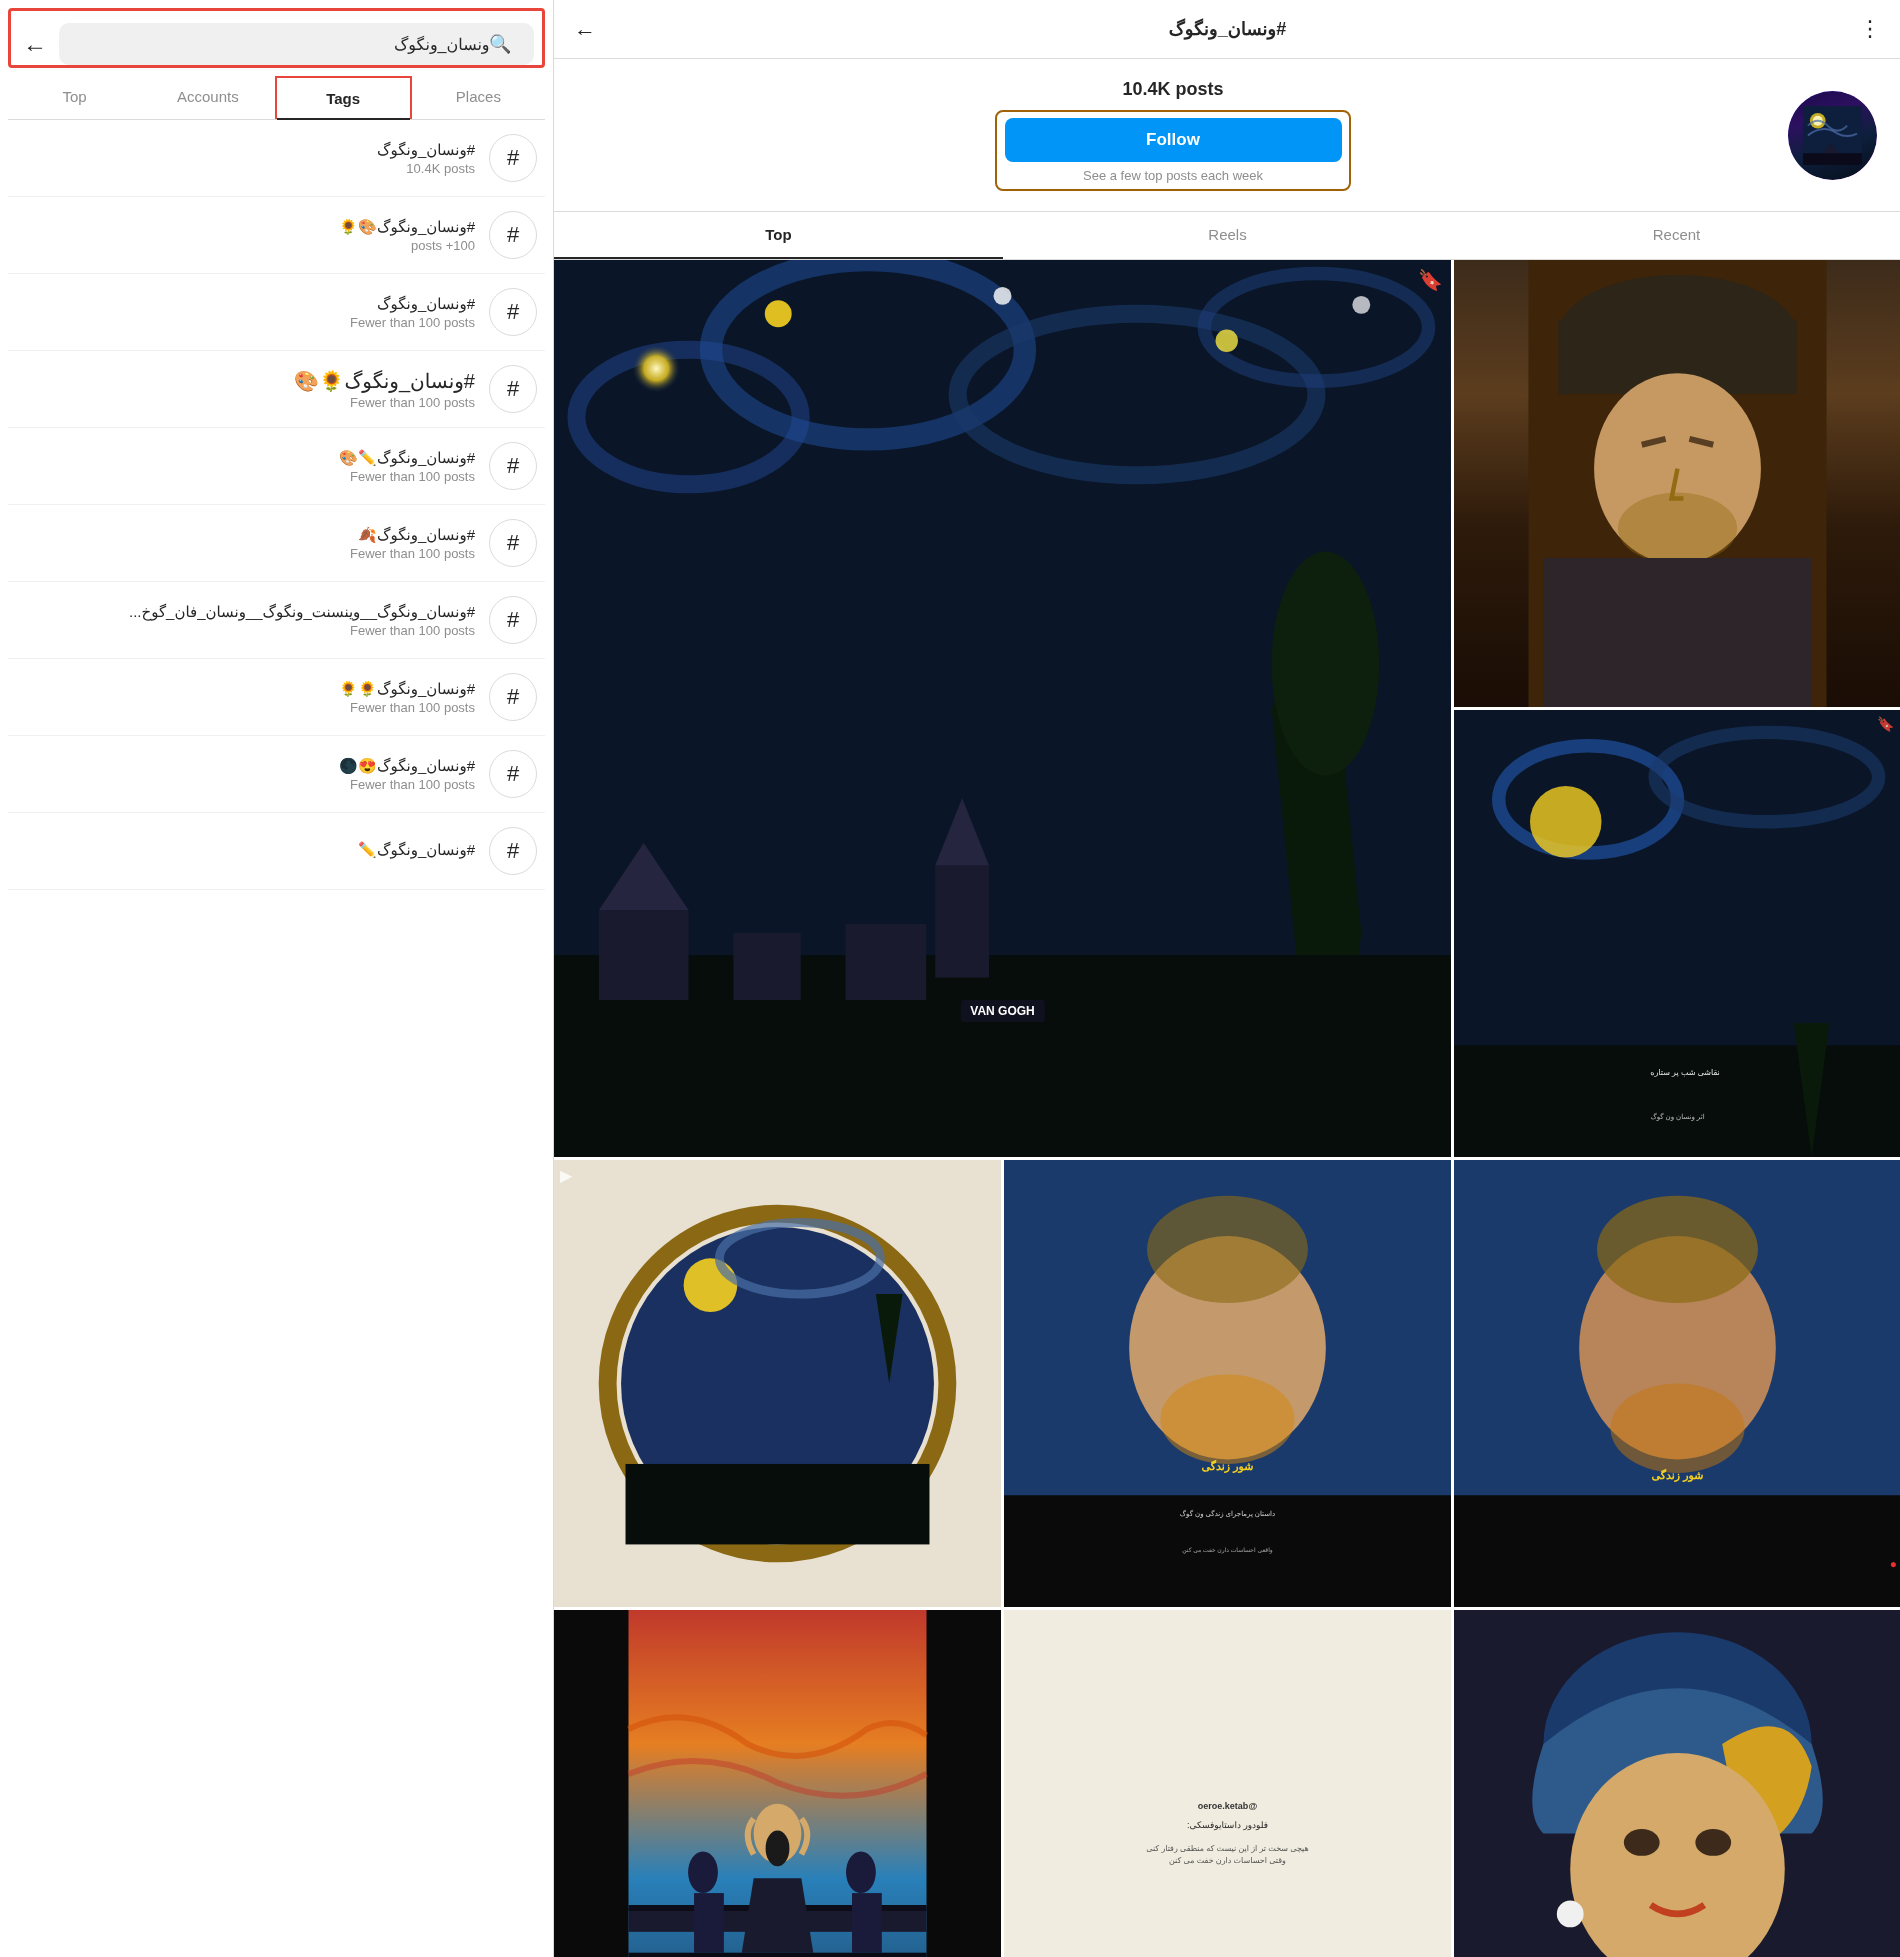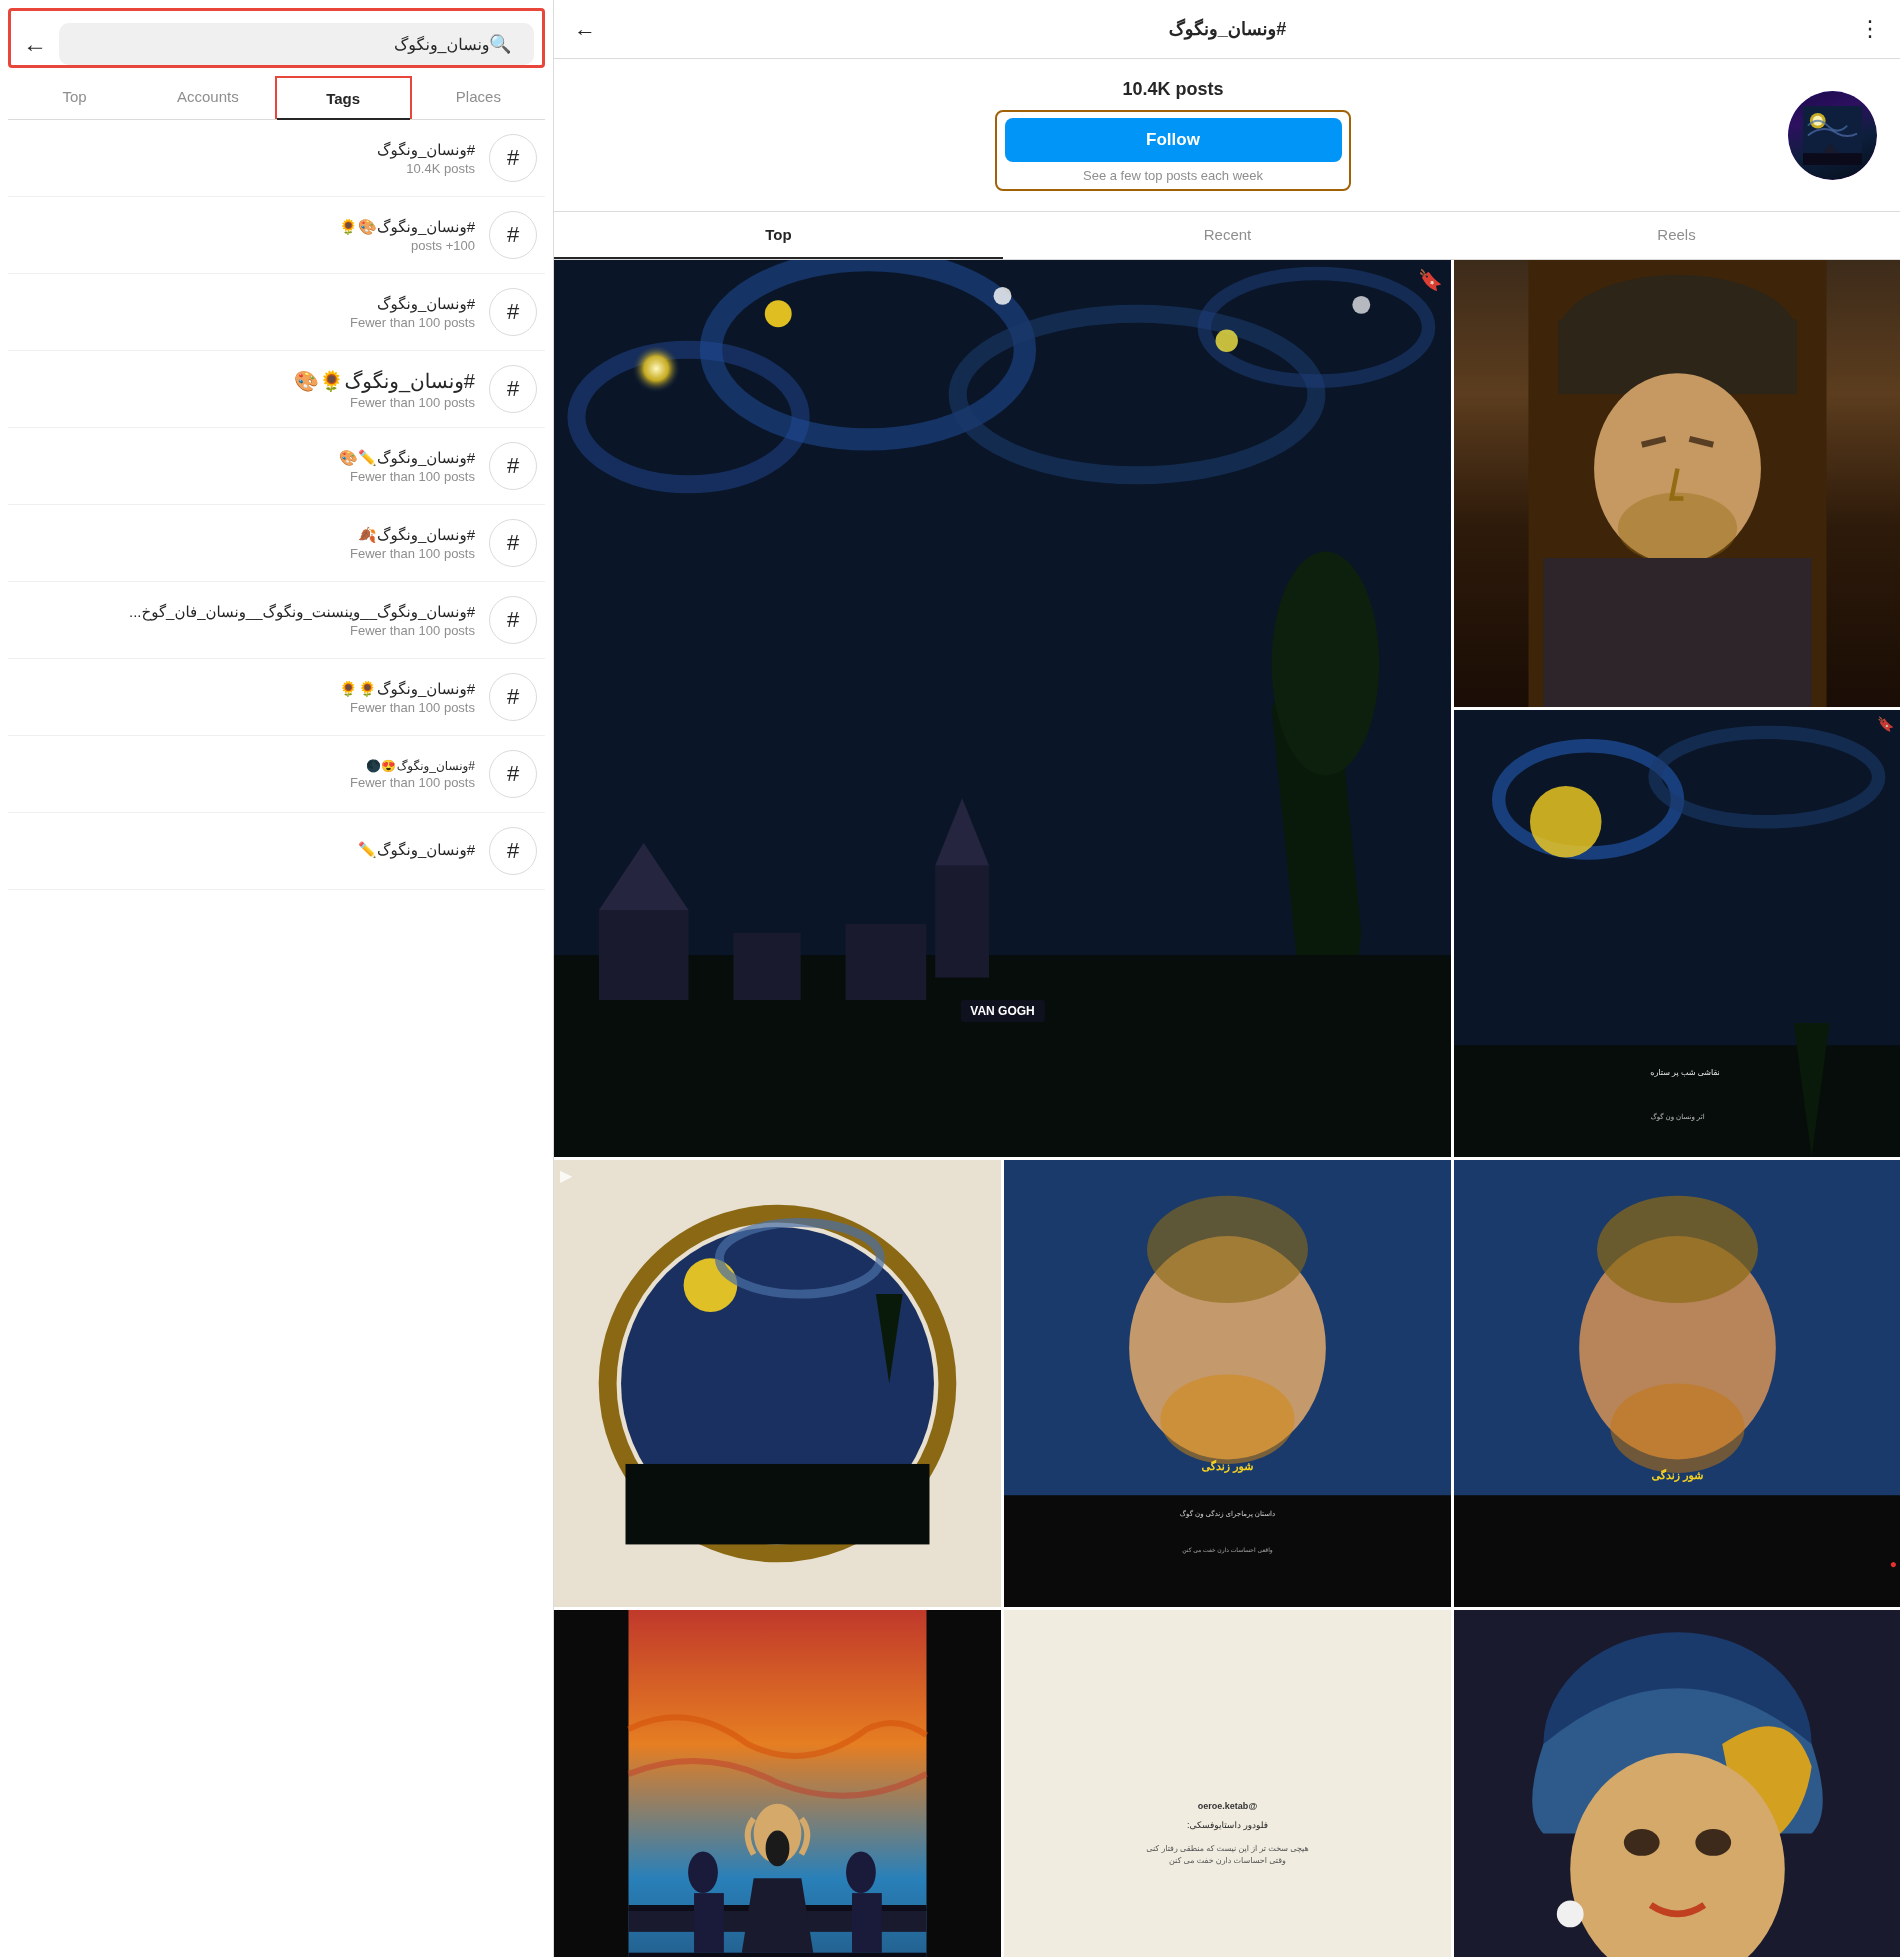--- a/index.html
+++ b/index.html
@@ -331,21 +331,21 @@
       <div class="hash-icon-circle">#</div>
       <div class="tag-info">
         <span style="font-size:15px;font-weight:500;color:#262626;direction:rtl;">#ونسان_ونگوگ🌻🌻</span>
         <span style="font-size:13px;color:#8e8e8e;margin-top:2px;">Fewer than 100 posts</span>
       </div>
     </div>
 
     <div class="tag-item">
       <div class="hash-icon-circle">#</div>
       <div class="tag-info">
-        <span style="font-size:12px;font-weight:500;color:#262626;direction:rtl;">#ونسان_ونگوگ😍🌑</span>
+        <span style="font-size:15px;font-weight:500;color:#262626;direction:rtl;">#ونسان_ونگوگ😍🌑</span>
         <span style="font-size:13px;color:#8e8e8e;margin-top:2px;">Fewer than 100 posts</span>
       </div>
     </div>
 
     <div class="tag-item">
       <div class="hash-icon-circle">#</div>
       <div class="tag-info">
         <span style="font-size:15px;font-weight:500;color:#262626;direction:rtl;">#ونسان_ونگوگ✏️</span>
         <span style="font-size:13px;color:#8e8e8e;margin-top:2px;"></span>
       </div>
@@ -389,22 +389,22 @@
       <div class="follow-wrapper">
         <button class="follow-btn" style="border:none;width:100%;">Follow</button>
         <span class="follow-hint">See a few top posts each week</span>
       </div>
     </div>
 
   </div>
 
   <div class="content-tabs">
     <div class="content-tab active">Top</div>
+    <div class="content-tab">Reels</div>
     <div class="content-tab">Recent</div>
-    <div class="content-tab">Reels</div>
   </div>
 
   <div class="posts-grid">
 
     <div class="post-cell wide" style="background:linear-gradient(160deg,#0a1628 0%,#1a3060 20%,#0d2045 50%,#1a0a30 80%,#060d1a 100%);position:relative;overflow:hidden;">
 
       <svg width="100%" height="100%" viewBox="0 0 200 200" style="position:absolute;top:0;left:0;">
         <defs>
           <radialGradient id="moonGlow" cx="30%" cy="20%" r="15%">
             <stop offset="0%" stop-color="#fff9c4" stop-opacity="1"></stop>

